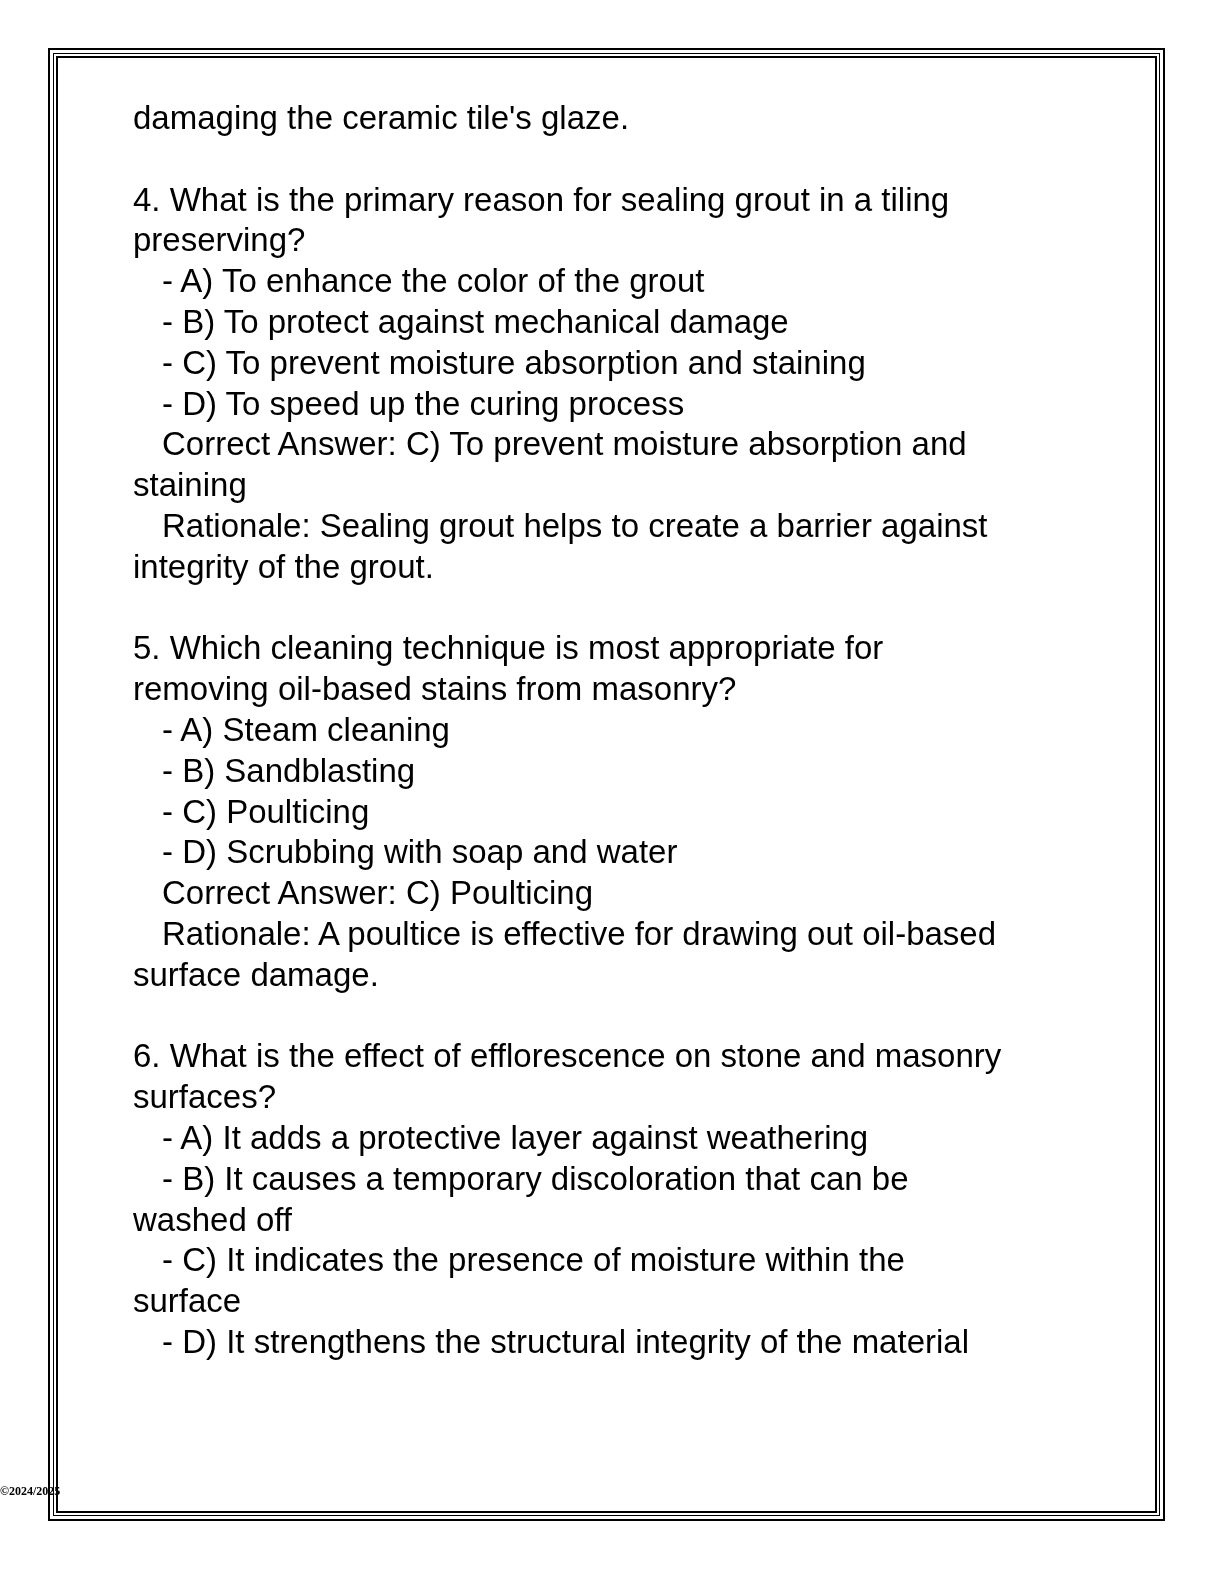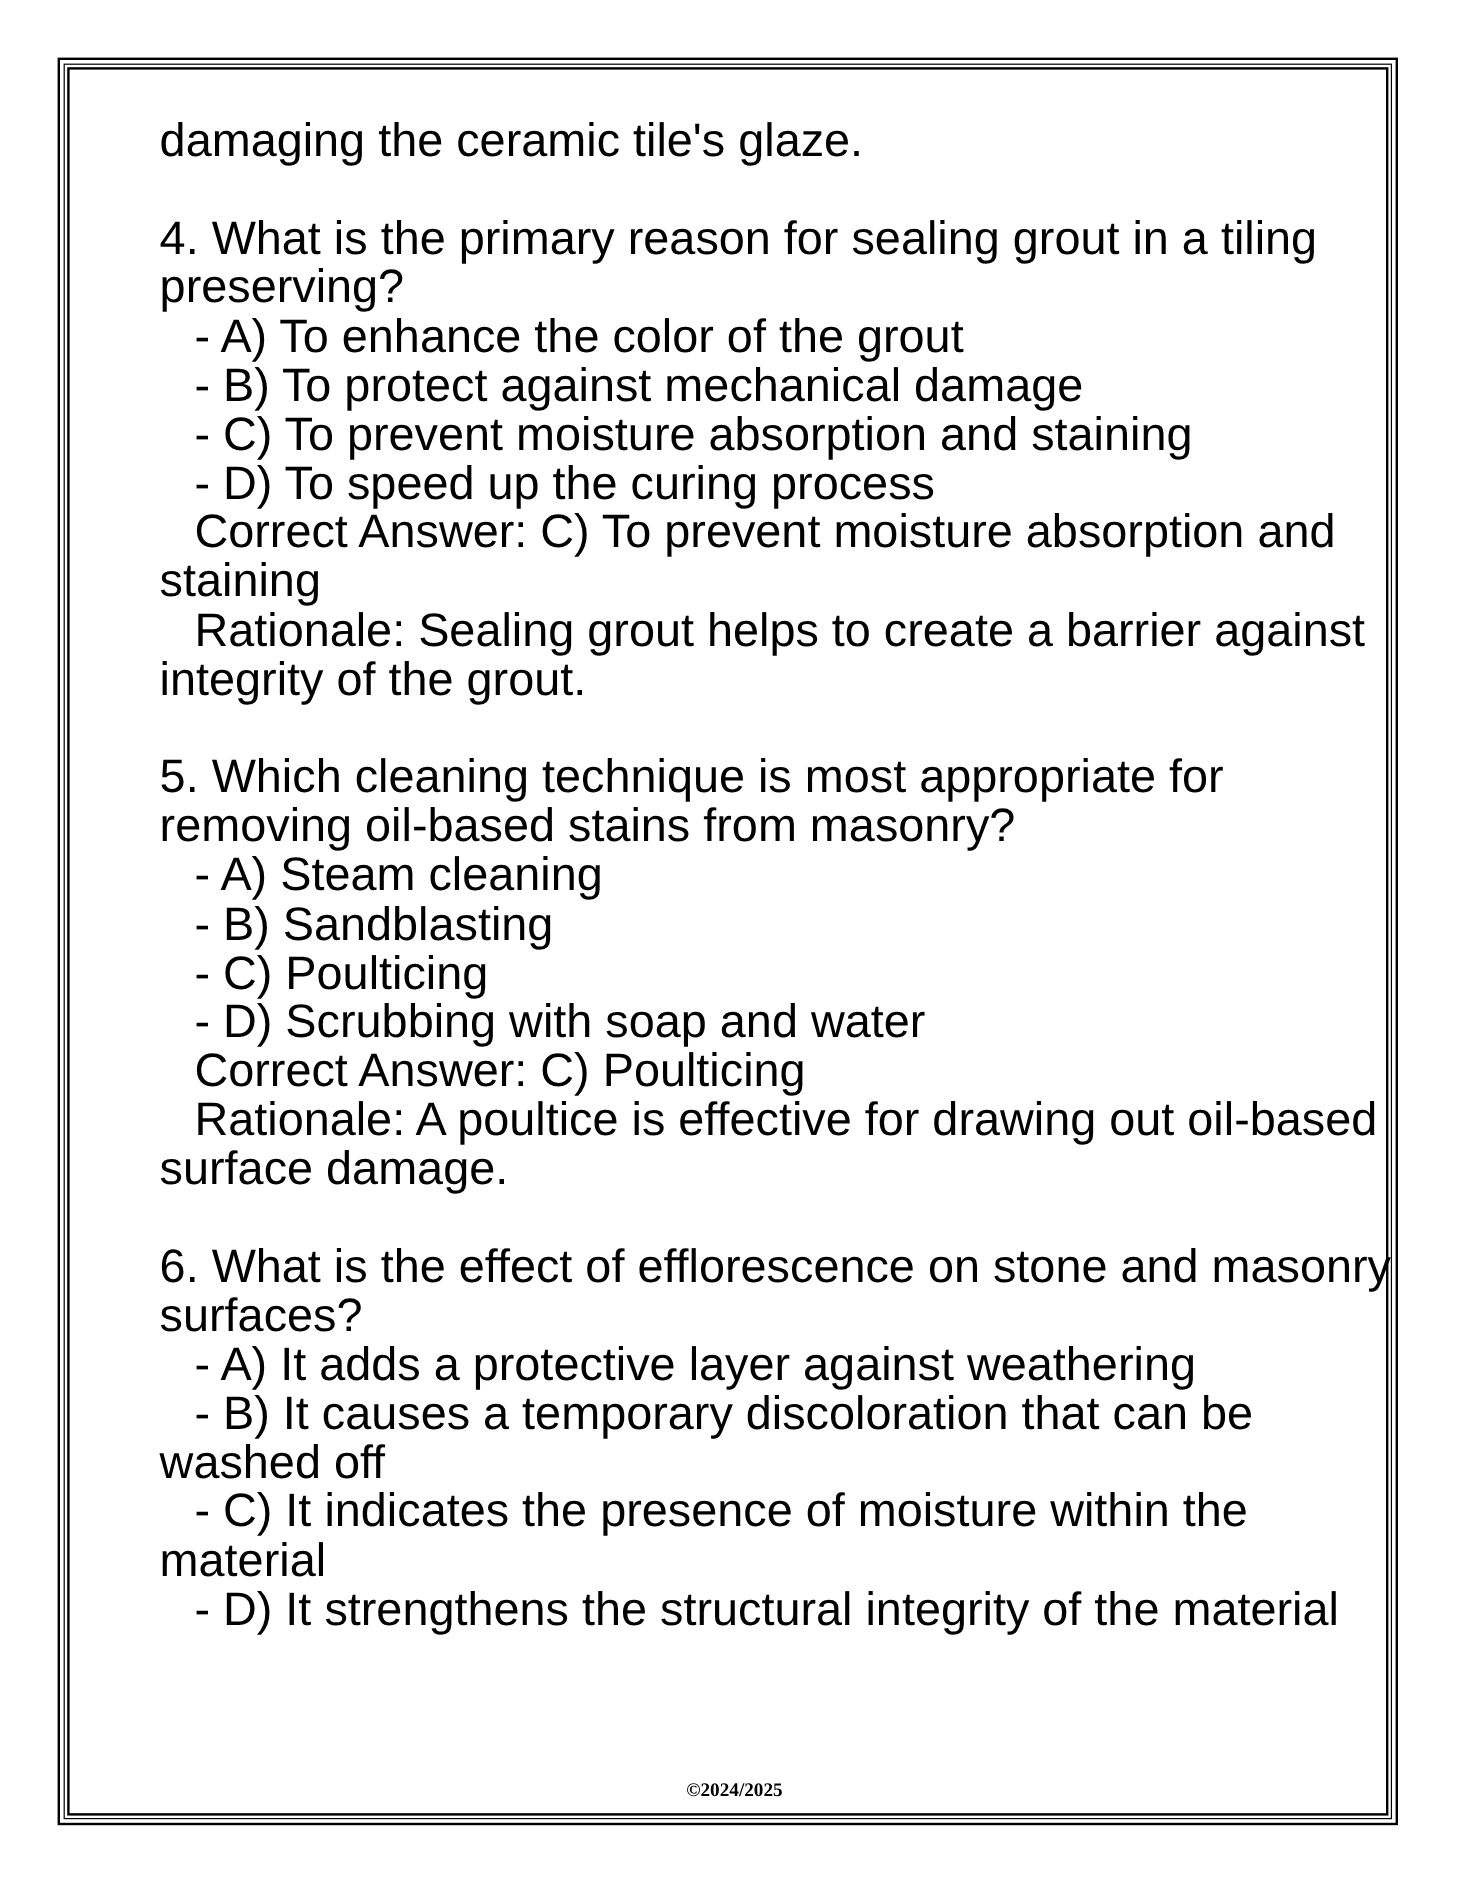--- a/index.html
+++ b/index.html
@@ -12,29 +12,29 @@
     position: absolute; left: 3px; top: 3px; right: 3px; bottom: 3px;
     border: 1px solid #000;
   }
   .frame-inner {
     position: absolute; left: 2px; top: 2px; right: 2px; bottom: 2px;
     border: 2px solid #000;
   }
   .content {
     position: absolute; left: 133px; top: 98px; width: 960px;
     font-family: "Liberation Sans", sans-serif;
-    font-size: 39px; line-height: 40.8px; color: #000;
+    font-size: 33px; line-height: 40.8px; color: #000;
   }
   .line { white-space: pre; }
   .gap { height: 40.8px; }
   .ind { padding-left: 29px; }
   b { font-weight: normal; }
   .footer {
-    position: absolute; left: 0; width: 1224px; top: 1484px; text-align: center;
-    font-family: "Liberation Serif", serif; font-weight: bold; font-size: 16px; color: #000;
+    position: absolute; left: 0; width: 1224px; top: 1484px; text-align: left;
+    font-family: "Liberation Serif", serif; font-weight: bold; font-size: 12px; color: #000;
   }
 </style>
 </head>
 <body>
 
 <div class="frame-outer">
   <div class="frame-mid">
     <div class="frame-inner"></div>
   </div>
 </div>
@@ -70,18 +70,18 @@
   </div>
   <div class="gap"></div>
 
   <div>
     <div class="line">6. What is the effect of efflorescence on stone and masonry</div>
     <div class="line">surfaces?</div>
     <div class="line ind">- A) It adds a protective layer against weathering</div>
     <div class="line ind">- B) It causes a temporary discoloration that can be</div>
     <div class="line">washed off</div>
     <div class="line ind">- C) It indicates the presence of moisture within the</div>
-    <div class="line">material</div>
+    <div class="line">surface</div>
     <div class="line ind">- D) It strengthens the structural integrity of the material</div>
   </div>
 </div>
 
 <div class="footer">©2024/2025</div>
 
 </body></html>

